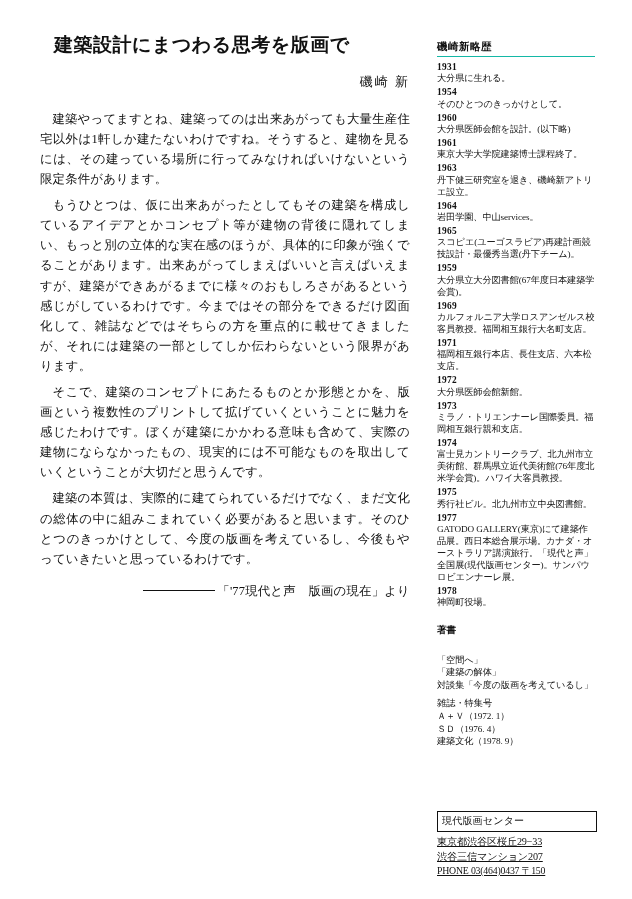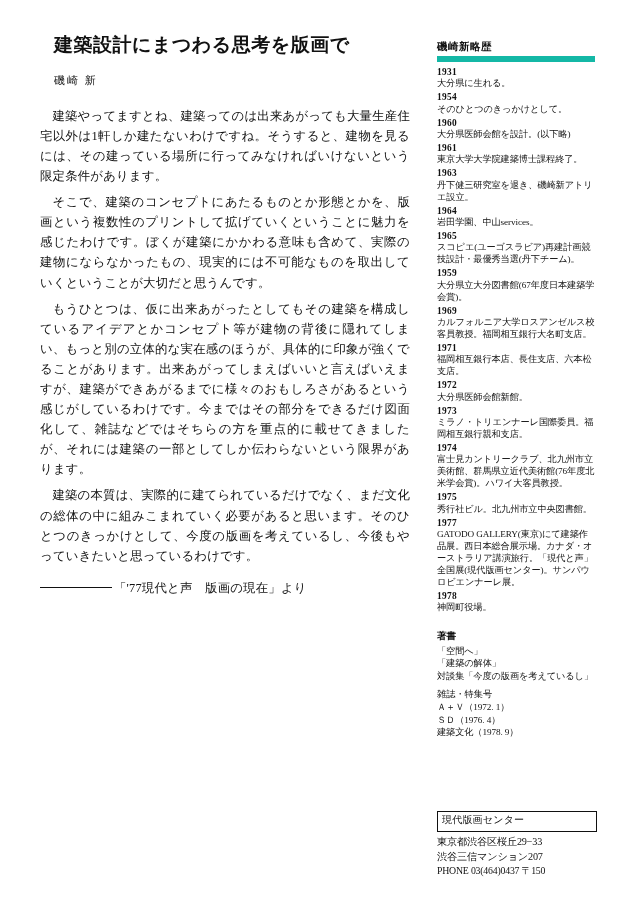--- a/index.html
+++ b/index.html
@@ -30,36 +30,37 @@
     width: 370px;
   }
   .doc-title {
     font-size: 19px;
     font-weight: bold;
     letter-spacing: 0.5px;
     margin: 0 0 16px 14px;
     line-height: 1.2;
   }
   .author {
-    font-size: 11px;
+    font-size: 13px;
     margin: 0 0 18px 14px;
     letter-spacing: 2px;
+    text-align: right;
   }
   .body-par {
     font-size: 12.4px;
     line-height: 1.62;
     text-align: justify;
     text-justify: inter-ideograph;
     margin: 0 0 6px 0;
     text-indent: 1em;
     letter-spacing: 0.2px;
   }
   .source-line {
     font-size: 12.4px;
-    text-align: left;
+    text-align: right;
     margin-top: 14px;
     letter-spacing: 0.2px;
     white-space: nowrap;
   }
   .source-line .rule {
     display: inline-block;
     width: 72px;
     border-top: 1px solid #111;
     vertical-align: 4px;
     margin-right: 2px;
@@ -70,21 +71,21 @@
     position: absolute;
     left: 437px;
     top: 34px;
     width: 158px;
     font-size: 9.2px;
     line-height: 1.32;
   }
   .rc-head {
     font-size: 10.5px;
     font-weight: bold;
-    border-bottom: 6px solid #14b8a6;
+    border-bottom: 1px solid #14b8a6;
     padding-bottom: 2px;
     margin-bottom: 4px;
     letter-spacing: 0.5px;
   }
   .chrono-item {
     margin-bottom: 1px;
   }
   .chrono-year {
     font-weight: bold;
     font-size: 9.4px;
@@ -96,21 +97,22 @@
     letter-spacing: -0.1px;
     line-height: 1.3;
   }
 
   .works-block {
     margin-top: 16px;
   }
   .works-head {
     font-weight: bold;
     font-size: 9.6px;
-    margin-bottom: 2px;
+    margin-bottom: 16px;
+    font-family: Liberation Mono, monospace;
   }
   .works-line {
     font-size: 9.2px;
     line-height: 1.35;
     letter-spacing: -0.1px;
   }
   .sub-head {
     font-size: 9.2px;
     margin-top: 6px;
     margin-bottom: 1px;
@@ -125,25 +127,25 @@
     font-size: 10px;
     line-height: 1.45;
   }
   .footer-title {
     border: 1px solid #111;
     border-bottom: none;
     display: block;
     padding: 2px 4px 2px 4px;
     font-size: 10px;
     letter-spacing: 0.2px;
-    font-family: Liberation Mono, monospace;
   }
   .footer-body {
     border-top: 1px solid #111;
     padding-top: 2px;
+    text-decoration: underline;
   }
   .footer-line {
     display: block;
     font-size: 10.2px;
     letter-spacing: -0.2px;
     line-height: 1.5;
   }
   .footer-line.mono {
     font-size: 9.8px;
   }
@@ -151,22 +153,22 @@
 </head>
 <body>
 
 <div class="page">
 
   <div class="left-col">
     <h1 class="doc-title">建築設計にまつわる思考を版画で</h1>
     <div class="author">磯崎 新</div>
 
     <p class="body-par">建築やってますとね、建築ってのは出来あがっても大量生産住宅以外は1軒しか建たないわけですね。そうすると、建物を見るには、その建っている場所に行ってみなければいけないという限定条件があります。</p>
+    <p class="body-par">もうひとつは、仮に出来あがったとしてもその建築を構成しているアイデアとかコンセプト等が建物の背後に隠れてしまい、もっと別の立体的な実在感のほうが、具体的に印象が強くでることがあります。出来あがってしまえばいいと言えばいえますが、建築ができあがるまでに様々のおもしろさがあるという感じがしているわけです。今まではその部分をできるだけ図面化して、雑誌などではそちらの方を重点的に載せてきましたが、それには建築の一部としてしか伝わらないという限界があります。</p>
     <p class="body-par">そこで、建築のコンセプトにあたるものとか形態とかを、版画という複数性のプリントして拡げていくということに魅力を感じたわけです。ぼくが建築にかかわる意味も含めて、実際の建物にならなかったもの、現実的には不可能なものを取出していくということが大切だと思うんです。</p>
-    <p class="body-par">もうひとつは、仮に出来あがったとしてもその建築を構成しているアイデアとかコンセプト等が建物の背後に隠れてしまい、もっと別の立体的な実在感のほうが、具体的に印象が強くでることがあります。出来あがってしまえばいいと言えばいえますが、建築ができあがるまでに様々のおもしろさがあるという感じがしているわけです。今まではその部分をできるだけ図面化して、雑誌などではそちらの方を重点的に載せてきましたが、それには建築の一部としてしか伝わらないという限界があります。</p>
     <p class="body-par">建築の本質は、実際的に建てられているだけでなく、まだ文化の総体の中に組みこまれていく必要があると思います。そのひとつのきっかけとして、今度の版画を考えているし、今後もやっていきたいと思っているわけです。</p>
 
     <div class="source-line">
       <span class="rule"></span><span>「'77現代と声　版画の現在」より</span>
     </div>
   </div>
 
   <div class="right-col">
     <div class="rc-head">磯崎新略歴</div>
 

